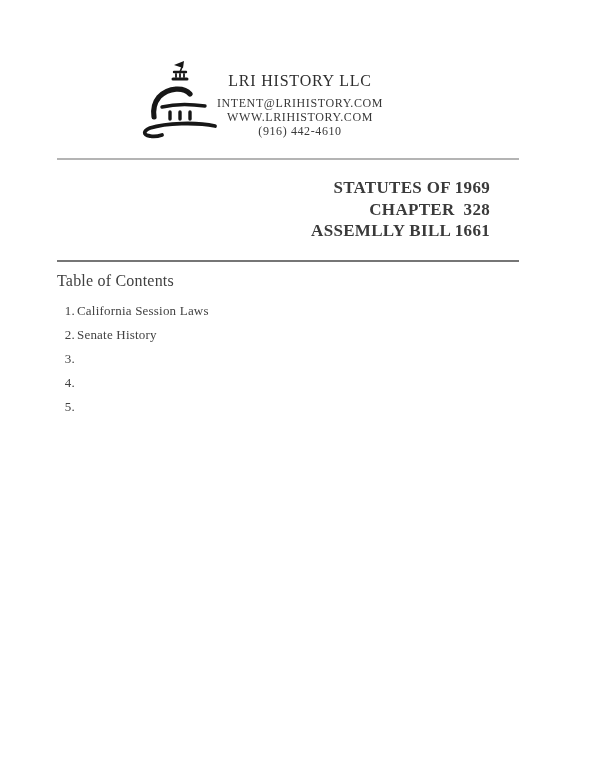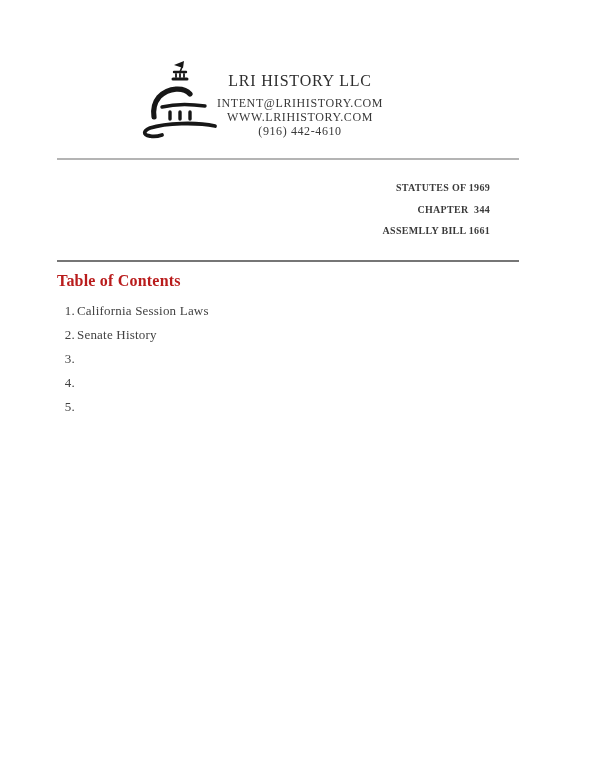--- a/index.html
+++ b/index.html
@@ -64,36 +64,36 @@
   }
 
   
   .statutes-block {
     position: absolute;
     right: 110px;
     top: 177px;
     text-align: right;
   }
   .statutes-line {
-    font-size: 10px;
+    font-size: 17px;
     font-weight: bold;
     color: #3a3a3a;
     line-height: 21.5px;
     letter-spacing: 0.3px;
     white-space: pre-wrap;
   }
 
   
   .toc-heading {
     position: absolute;
     left: 57px;
     top: 272px;
     font-size: 16px;
-    font-weight: bold;
-    color: #b91c1c;
+    font-weight: normal;
+    color: #404040;
     letter-spacing: 0.2px;
   }
   .toc-list {
     position: absolute;
     left: 57px;
     top: 303px;
     width: 420px;
   }
   .toc-row {
     display: flex;
@@ -152,21 +152,21 @@
     <div class="company-name">LRI HISTORY LLC</div>
     <div class="contact-line">INTENT@LRIHISTORY.COM</div>
     <div class="contact-line">WWW.LRIHISTORY.COM</div>
     <div class="contact-line">(916) 442-4610</div>
   </div>
 
   <div class="rule-1"></div>
 
   <div class="statutes-block">
     <div class="statutes-line">STATUTES OF 1969</div>
-    <div class="statutes-line">CHAPTER  344</div>
+    <div class="statutes-line">CHAPTER  328</div>
     <div class="statutes-line">ASSEMLLY BILL 1661</div>
   </div>
 
   <div class="rule-2"></div>
 
   <div class="toc-heading">Table of Contents</div>
 
   <div class="toc-list">
     <div class="toc-row">
       <span class="toc-num">1.</span>

